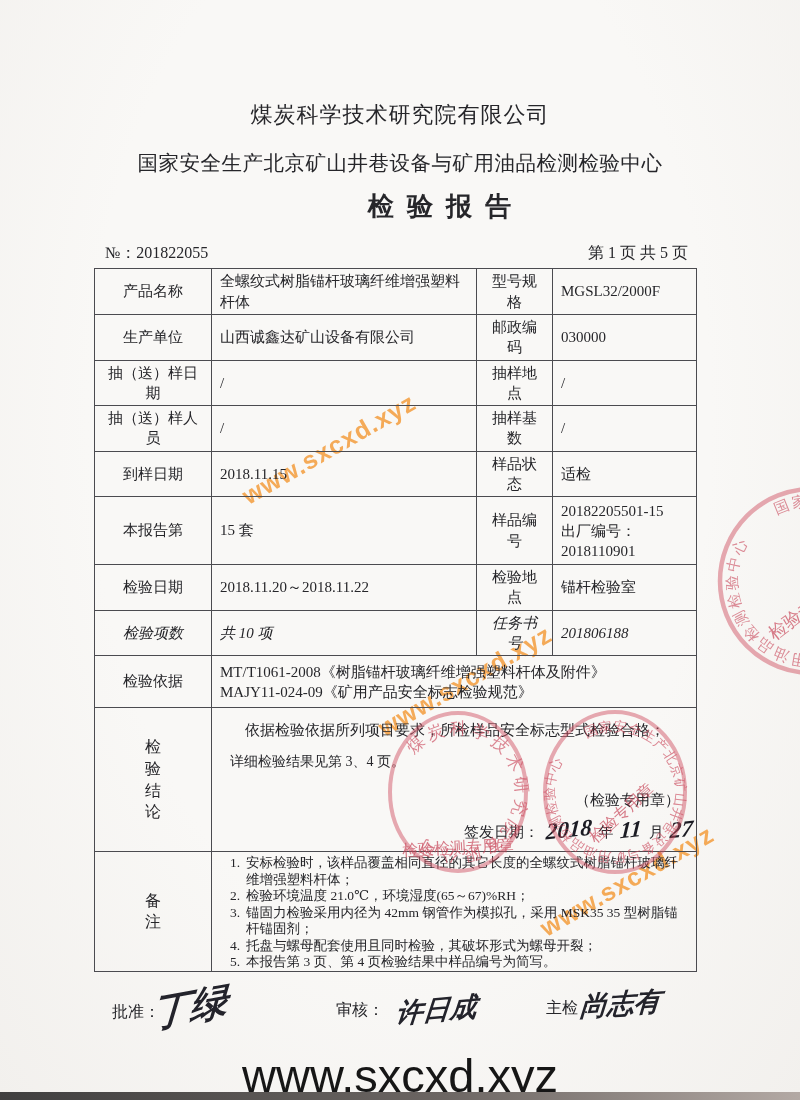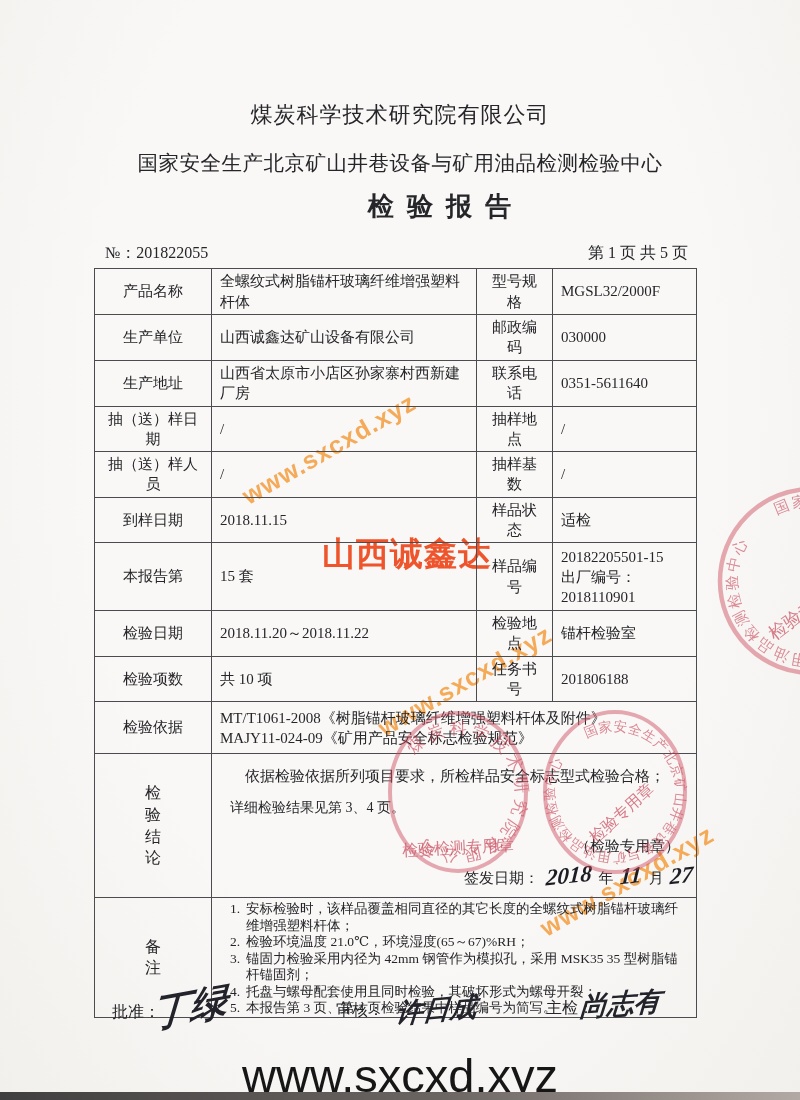--- a/index.html
+++ b/index.html
@@ -19,21 +19,21 @@
   .h-page{position:absolute;top:243px;right:112px;font-size:16px;text-align:center;}
   
   table.info{position:absolute;left:94px;top:268px;width:602px;
         border-collapse:collapse;table-layout:fixed;font-size:15px;}
   table.info td{border:1.5px solid #4b4b50;vertical-align:middle;
         padding:2px 8px;line-height:1.35;overflow:hidden;}
   td.lab{text-align:center;padding:2px 2px;}
   td.val{padding-left:11px;}
   tr.r1{height:46px;} tr.r2{height:38px;} tr.r3{height:46px;}
   tr.r4{height:40px;} tr.r5{height:41px;} tr.r6{height:42px;}
-  tr.r7{height:68px;} tr.r8{height:43px;padding-left:44px;} tr.r9{height:40px;}
+  tr.r7{height:68px;} tr.r8{height:43px;padding-left:44px;} tr.r9{height:40px;font-style:italic;}
   tr.r10{height:52px;} tr.r11{height:144px;} tr.r12{height:119px;}
   .mline span{display:block;line-height:20px;}
   td.vert{padding:6px 0;}
   .vert-wrap{display:flex;flex-direction:column;justify-content:space-evenly;
         align-items:center;height:100%;font-size:16px;}
   .concl-cell{position:relative;padding:0 !important;}
   .concl-line1{position:absolute;top:12px;left:12px;width:470px;
         text-indent:1.4em;white-space:nowrap;font-size:15px;}
   .concl-line2{position:absolute;top:45px;left:18px;font-size:14px;}
   .seal-note{position:absolute;top:82px;right:16px;font-size:15px;}
@@ -73,21 +73,20 @@
        background:linear-gradient(to right,#403f3f,#6b6562 55%,#b3a9a4);}
 </style>
 </head>
 <body>
 
 <div class="page">
 
   <div class="wm" style="left:329px;top:449px;">www.sxcxd.xyz</div>
   <div class="wm" style="left:465px;top:681px;">www.sxcxd.xyz</div>
   <div class="wm" style="left:627px;top:881px;">www.sxcxd.xyz</div>
-  <div class="wm-brand">山西诚鑫达</div>
 
   <div class="h-org">煤炭科学技术研究院有限公司</div>
   <div class="h-center">国家安全生产北京矿山井巷设备与矿用油品检测检验中心</div>
   <div class="h-report">检 验 报 告</div>
   <div class="h-no">№：201822055</div>
   <div class="h-page">第 1 页  共 5 页</div>
 
   <table class="info">
     <colgroup>
         <col style="width:117px">
@@ -101,26 +100,20 @@
       <td class="val">全螺纹式树脂锚杆玻璃纤维增强塑料杆体</td>
       <td class="lab">型号规格</td>
       <td class="val">MGSL32/2000F</td>
     </tr>
     <tr class="r2">
       <td class="lab">生产单位</td>
       <td class="val">山西诚鑫达矿山设备有限公司</td>
       <td class="lab">邮政编码</td>
       <td class="val">030000</td>
     </tr>
-    <tr class="r3">
-      <td class="lab">生产地址</td>
-      <td class="val">山西省太原市小店区孙家寨村西新建厂房</td>
-      <td class="lab">联系电话</td>
-      <td class="val">0351-5611640</td>
-    </tr>
     <tr class="r4">
       <td class="lab">抽（送）样日期</td>
       <td class="val">/</td>
       <td class="lab">抽样地点</td>
       <td class="val">/</td>
     </tr>
     <tr class="r5">
       <td class="lab">抽（送）样人员</td>
       <td class="val">/</td>
       <td class="lab">抽样基数</td>

